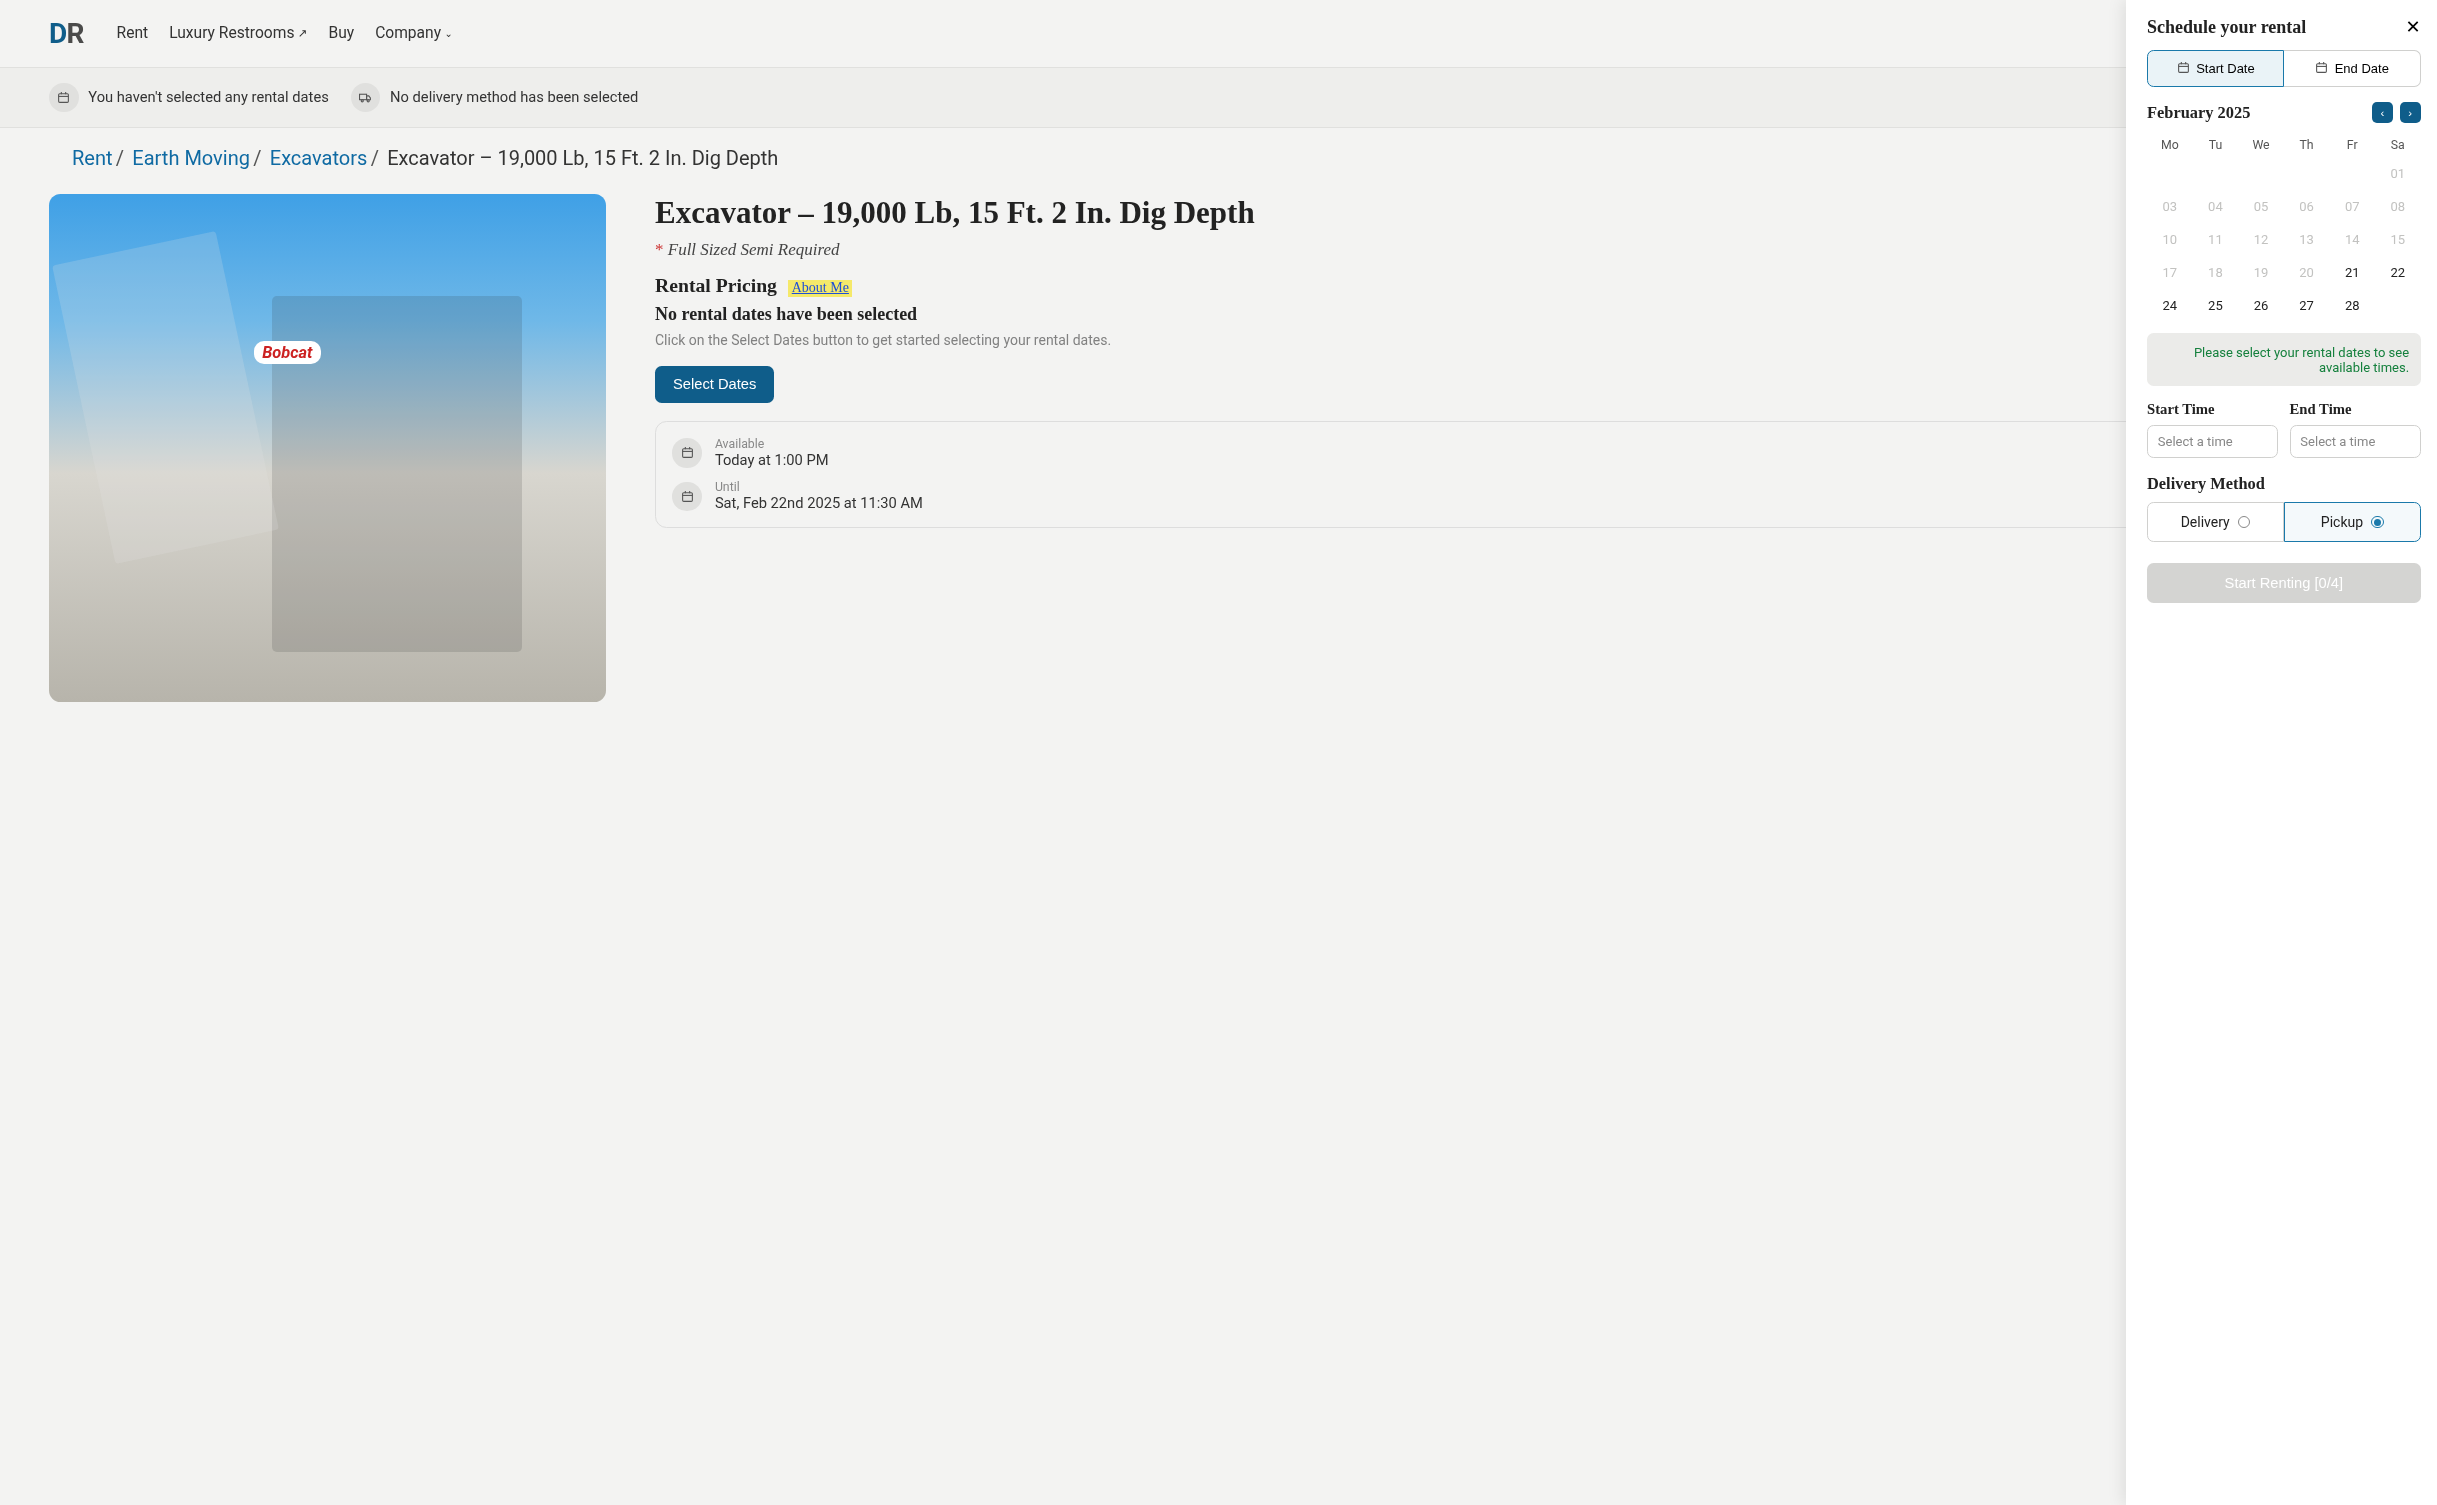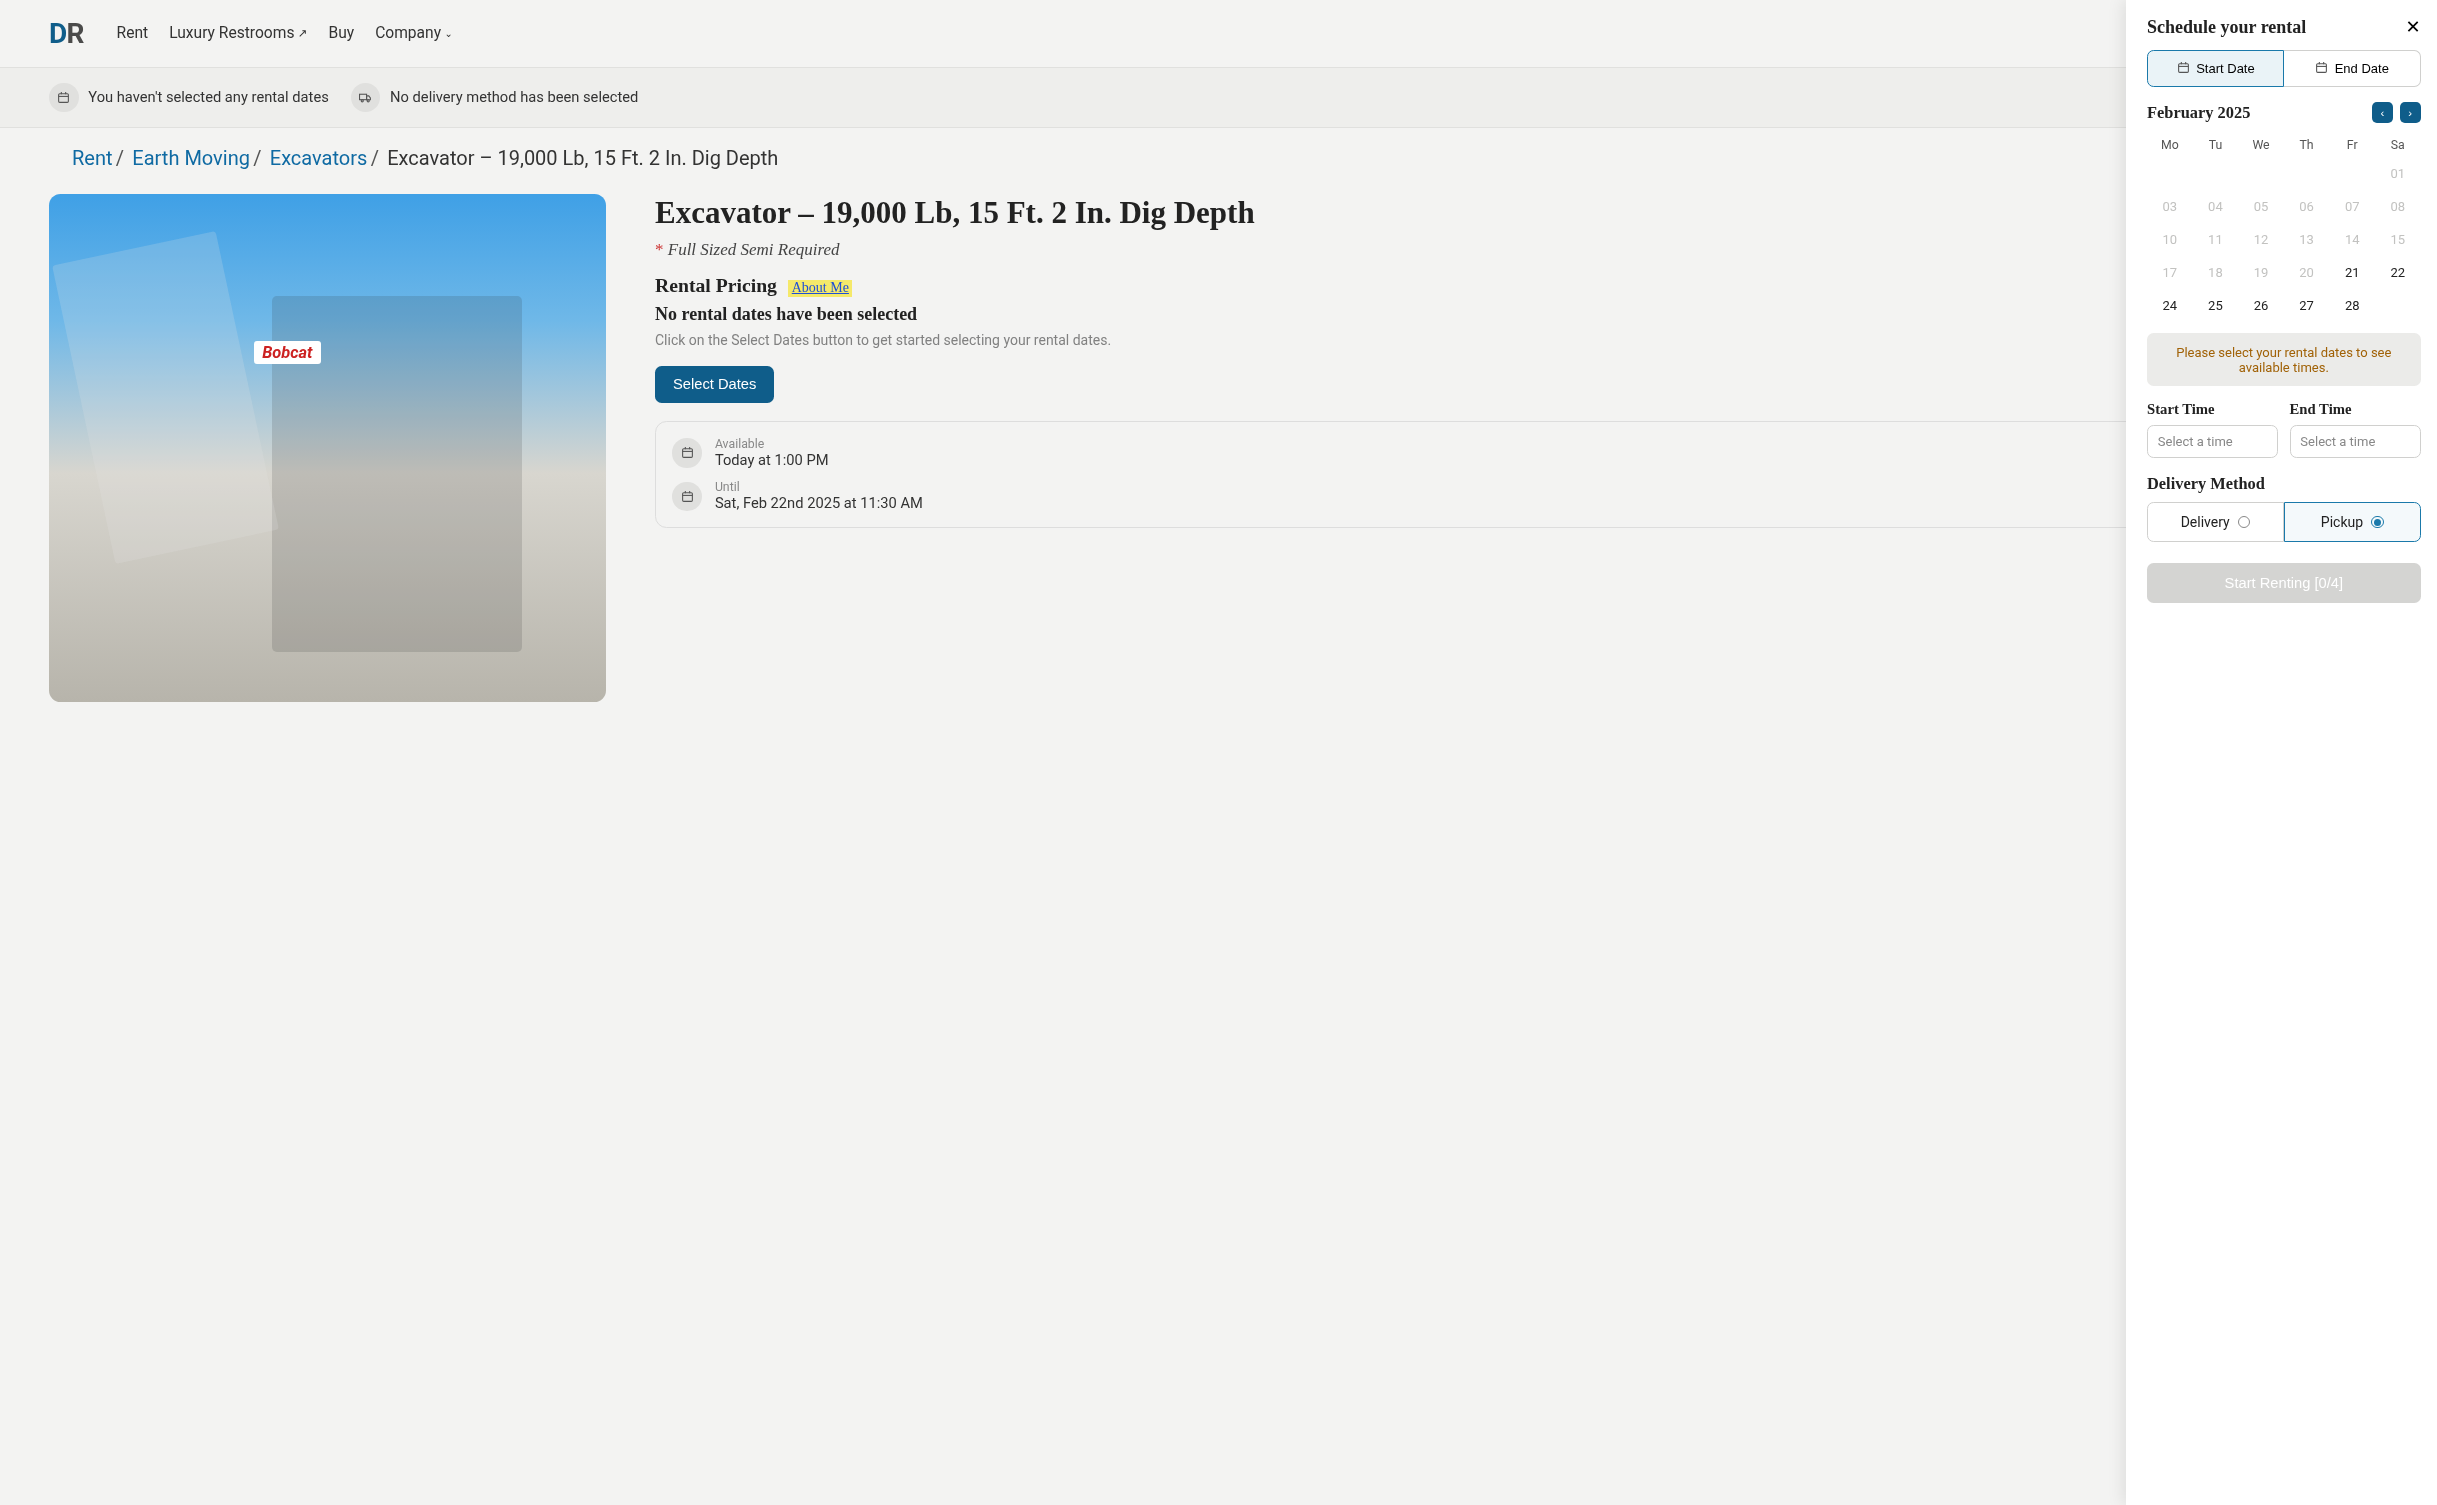--- a/index.html
+++ b/index.html
@@ -38,21 +38,21 @@
     position: relative; overflow: hidden;
   }
   .product-image::before {
     content: ""; position: absolute; left: 40%; top: 20%; width: 45%; height: 70%;
     background: #2a2a2a; border-radius: 4.9px; opacity: 0.15;
   }
   .product-image::after {
     content: ""; position: absolute; left: 6%; top: 10%; width: 30%; height: 60%;
     background: #e8e8e6; border-radius: 3.3px; opacity: 0.2; transform: rotate(-12deg);
   }
-  .excavator-label { position: absolute; top: 147px; left: 205px; color: #c22; font-weight: 700; font-style: italic; font-size: 16.4px; background: #fff; padding: 1.6px 8.2px; border-radius: 3px; }
+  .excavator-label { position: absolute; top: 147px; left: 205px; color: #c22; font-weight: 700; font-style: italic; font-size: 16.4px; background: #fff; padding: 1.6px 8.2px; border-radius: 10px; }
 
   .details { flex: 1; }
   .title { font-family: Georgia, serif; font-size: 31px; font-weight: 700; color: #222; line-height: 1.2; margin-bottom: 8.2px; }
   .semi-required { font-style: italic; font-family: Georgia, serif; font-size: 17px; color: #444; margin-bottom: 14.7px; }
   .asterisk { color: #c33; font-style: normal; }
   .pricing-header { display: flex; align-items: baseline; gap: 11.5px; font-family: Georgia, serif; font-size: 19.7px; font-weight: 700; margin-bottom: 6.6px; }
   .about-link { font-size: 14px; font-weight: 400; color: #1d4ed8; background: #f5e96a; padding: 0.8px 3.3px; text-decoration: underline; }
   .prices { display: flex; gap: 57px; border-bottom: 0.8px solid #ddd; padding: 9.8px 0 21px; margin-bottom: 19.7px; }
   .price-col { text-align: center; }
   .price-amount { font-family: Georgia, serif; font-size: 33px; font-weight: 700; }
@@ -87,21 +87,21 @@
   .month-nav { display: flex; gap: 6.6px; }
   .month-nav button { width: 21px; height: 21px; border-radius: 4.9px; background: #0f5d8a; color: #fff; border: none; font-size: 11.5px; cursor: pointer; display: flex; align-items: center; justify-content: center; }
 
   .calendar { width: 100%; }
   .cal-head, .cal-row { display: grid; grid-template-columns: repeat(6, 1fr); text-align: center; }
   .cal-head div { font-size: 12.3px; color: #555; padding: 4.9px 0; }
   .cal-row div { font-size: 13px; padding: 9px 0; cursor: pointer; }
   .cal-row .disabled { color: #c2c2c0; cursor: default; }
   .cal-row .enabled { color: #222; }
   
-  .hint { background: #ebebe9; border-radius: 6.6px; padding: 11.5px; text-align: center; font-size: 13px; color: #a16207; margin: 11.5px 0 14.7px; }
+  .hint { background: #ebebe9; border-radius: 6.6px; padding: 11.5px; text-align: right; font-size: 13px; color: #15803d; margin: 11.5px 0 14.7px; }
   
   .time-row { display: flex; gap: 11.5px; margin-bottom: 16.4px; }
   .time-col { flex: 1; }
   .time-label { font-family: Georgia, serif; font-size: 14.7px; font-weight: 700; margin-bottom: 6.6px; }
   .time-select { width: 100%; border: 0.8px solid #d0d0ce; border-radius: 6.6px; padding: 8.2px 9.8px; font-size: 13px; color: #888; background: #fff; }
   
   .delivery-label { font-family: Georgia, serif; font-size: 16.4px; font-weight: 700; margin-bottom: 8.2px; }
   .delivery-row { display: flex; gap: 0; margin-bottom: 21px; }
   .delivery-row label { flex: 1; border: 0.8px solid #d0d0ce; padding: 10.6px; display: flex; align-items: center; justify-content: center; gap: 8.2px; font-size: 14px; cursor: pointer; }
   .delivery-row label:first-child { border-radius: 6.6px 0 0 6.6px; }

